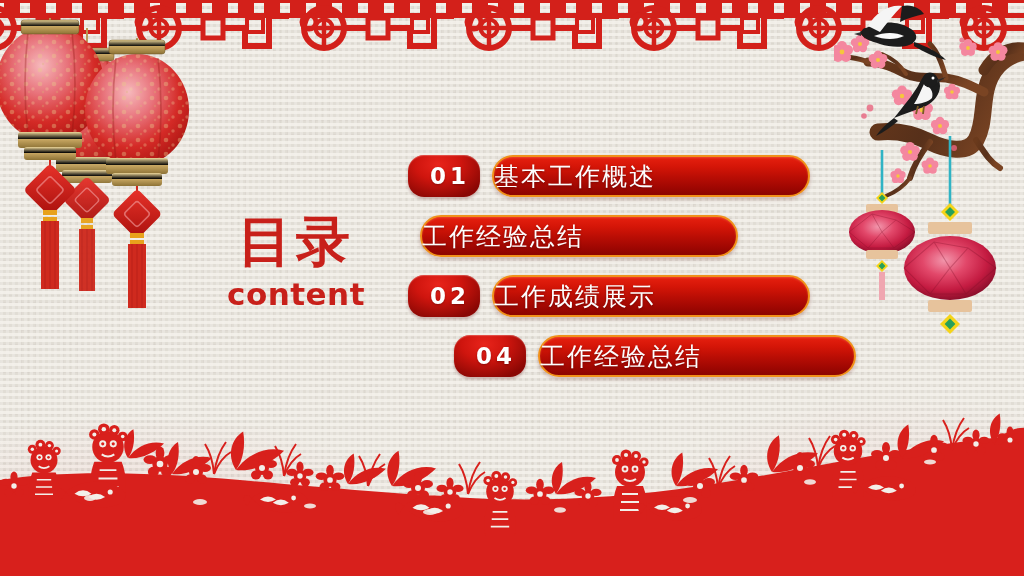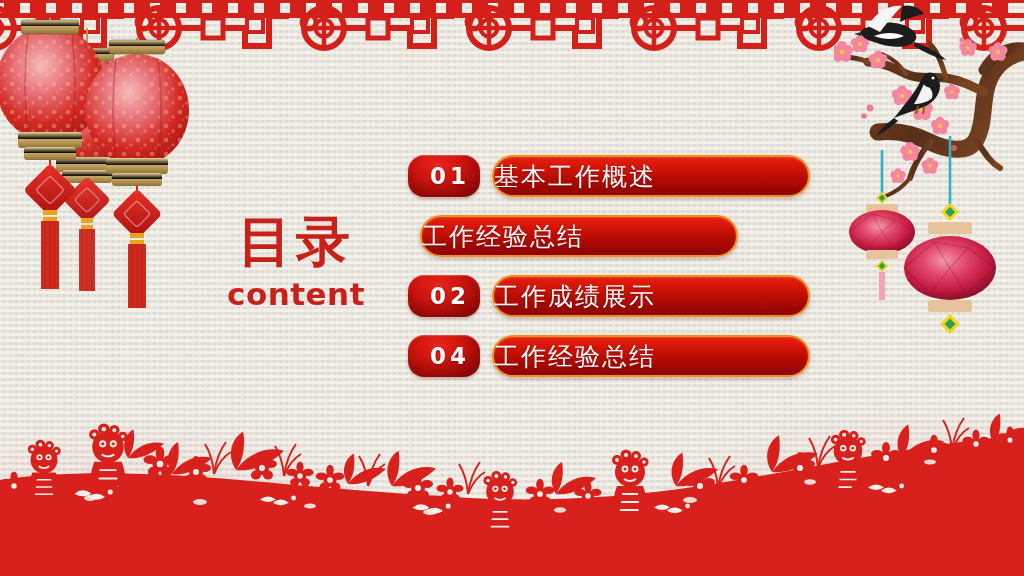--- a/index.html
+++ b/index.html
@@ -62,21 +62,21 @@
     color:#c8201a;
     font-family:"DejaVu Sans","Liberation Sans",sans-serif;
   }
 
   
   #menu { position:absolute; left:408px; top:155px; }
   .menu-row {
     display:flex; align-items:center;
     height:42px; margin-bottom:18px;
   }
-  .menu-row:last-child { margin-bottom:0; }
+  .menu-row:last-child { margin-bottom:0;margin-left:46px; }
 
   .badge {
     width:72px; height:42px; flex:0 0 72px;
     border-radius:16px;
     background:
       radial-gradient(ellipse 70% 85% at 42% 22%, #e8241b 0%, #cf150e 45%, #a60d08 78%, #8a0704 100%);
     box-shadow:0 2px 3px rgba(90,0,0,.28), inset 0 1px 1px rgba(255,190,180,.35);
     display:flex; align-items:center; justify-content:center;
     color:#fff; font-weight:700; font-size:23px; letter-spacing:4px;
     text-indent:4px;

